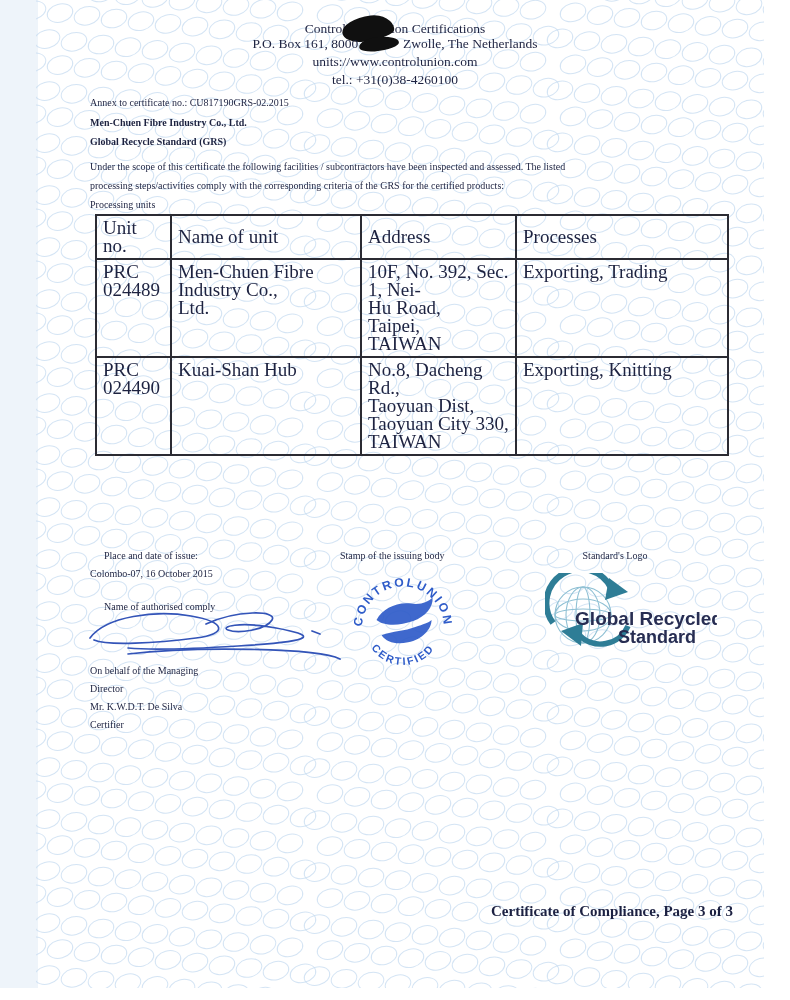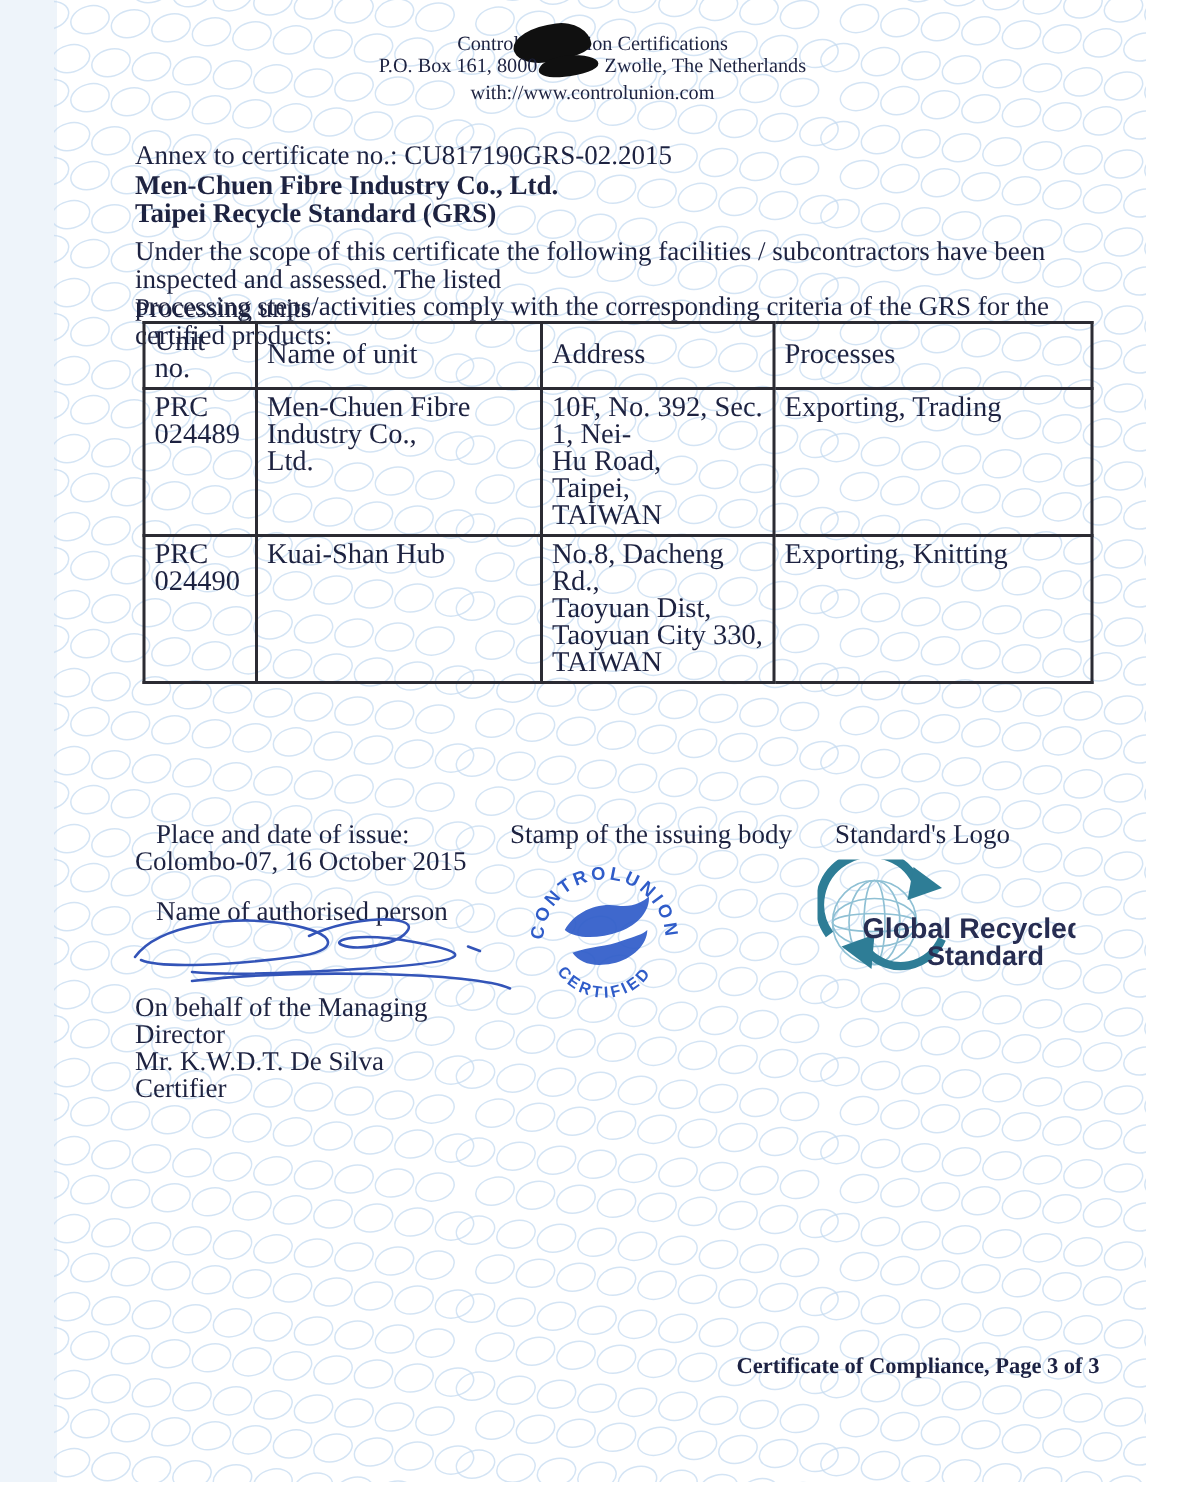--- a/index.html
+++ b/index.html
@@ -8,21 +8,21 @@
     position:relative; width:790px; height:1000px; overflow:hidden;
     background:#ffffff;
     font-family:"Liberation Serif", serif;
     color:#1d2240;
   }
   .edge-strip{position:absolute; left:0; top:0; width:38px; height:988px; background:#eef4fa;}
   .guilloche{position:absolute; left:36px; top:0; width:728px; height:988px;}
   .guilloche ellipse{fill:none; stroke:#c5dbf0; stroke-width:1; opacity:.75;}
 
   .abs{position:absolute;}
-  .doc{font-size:18px; line-height:18px;}
+  .doc{font-size:10px; line-height:18px;}
   .bold{font-weight:bold;}
   .ml{white-space:pre-line;}
   .center-line{position:absolute; left:0; right:0; text-align:center; font-size:13.5px; line-height:18px;}
 
   .blob1{
     display:inline-block; width:52px; height:25px; background:#101010;
     border-radius:58% 42% 62% 38% / 55% 65% 35% 45%;
     transform:rotate(-7deg); vertical-align:-8px; margin:0 -3px 0 -4px;
   }
   .blob2{
@@ -1219,25 +1219,26 @@
     </svg>
 
   <div class="center-line" style="top:16px;">
     <span>Control</span><span class="blob1"></span><span>ion Certifications</span>
   </div>
   <div class="center-line" style="top:35px;">
     <span>P.O. Box 161, 8000</span>
     <span class="blob2"></span>
     <span>Zwolle, The Netherlands</span>
   </div>
-  <div class="center-line" style="top:53px;">with://www.controlunion.com</div>
+  <div class="center-line" style="top:53px;">units://www.controlunion.com</div>
+  <div class="center-line" style="top:71px;">tel.: +31(0)38-4260100</div>
 
   <div class="abs doc" style="left:90px; top:94px;">Annex to certificate no.: CU817190GRS-02.2015</div>
   <div class="abs doc bold" style="left:90px; top:114px;">Men-Chuen Fibre Industry Co., Ltd.</div>
-  <div class="abs doc bold" style="left:90px; top:133px;">Taipei Recycle Standard (GRS)</div>
+  <div class="abs doc bold" style="left:90px; top:133px;">Global Recycle Standard (GRS)</div>
   <div class="abs doc ml" style="left:90px; top:158px; width:645px; line-height:18.5px;">Under the scope of this certificate the following facilities / subcontractors have been inspected and assessed. The listed
 processing steps/activities comply with the corresponding criteria of the GRS for the certified products:</div>
   <div class="abs doc" style="left:90px; top:196px;">Processing units</div>
 
   <table class="units">
     <colgroup>
         <col style="width:75px;">
         <col style="width:190px;">
         <col style="width:155px;">
         <col style="width:212px;">
@@ -1266,21 +1267,21 @@
 Taoyuan Dist,
 Taoyuan City 330,
 TAIWAN</td>
       <td>Exporting, Knitting</td>
     </tr>
   </tbody>
     </table>
 
   <div class="abs doc" style="left:104px; top:547px;">Place and date of issue:</div>
   <div class="abs doc" style="left:90px; top:565px;">Colombo-07, 16 October 2015</div>
-  <div class="abs doc" style="left:104px; top:598px;">Name of authorised person</div>
+  <div class="abs doc" style="left:104px; top:598px;">Name of authorised comply</div>
 
   <svg class="abs sig-svg" style="left:86px; top:608px;" width="262" height="56" viewBox="0 0 262 56">
     <path d="M4,30 C20,8 70,2 105,8 C140,14 142,26 110,30 C70,35 22,38 8,32"></path>
     <path d="M120,16 C150,2 192,2 186,12 C180,22 152,26 142,22 C134,19 152,13 190,20 C228,27 236,33 152,38 C104,41 62,42 42,40"></path>
     <path d="M42,46 C110,38 232,40 254,51"></path>
     <path d="M226,23 l8,3"></path>
   </svg>
 
   <div class="abs doc ml" style="left:90px; top:662px;">On behalf of the Managing
 Director

